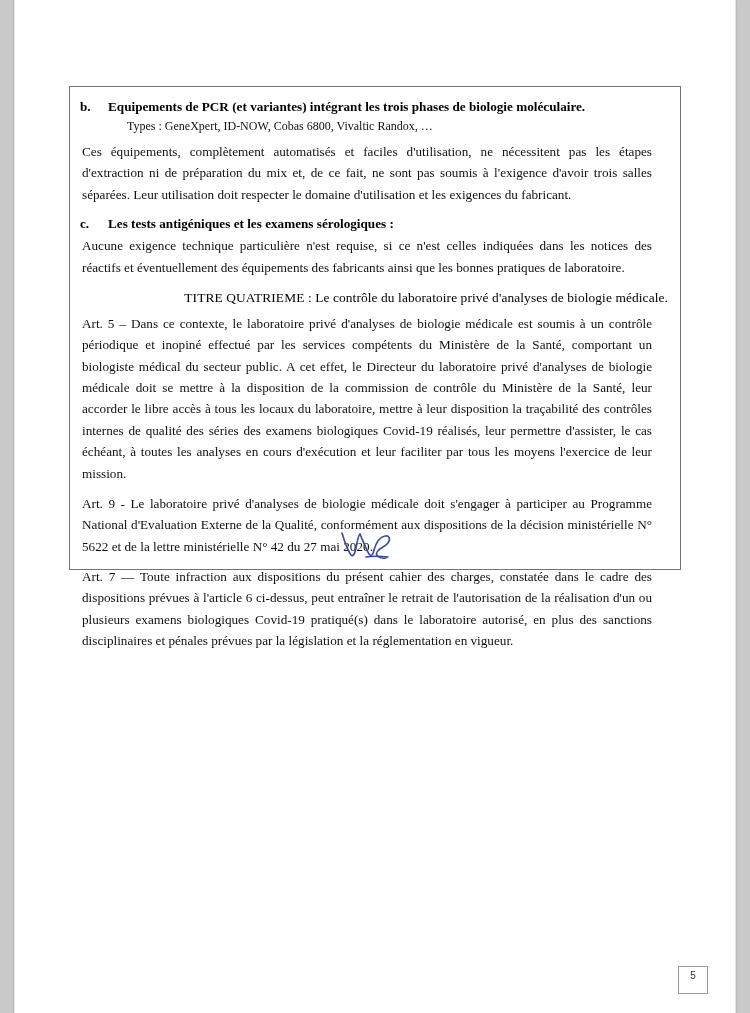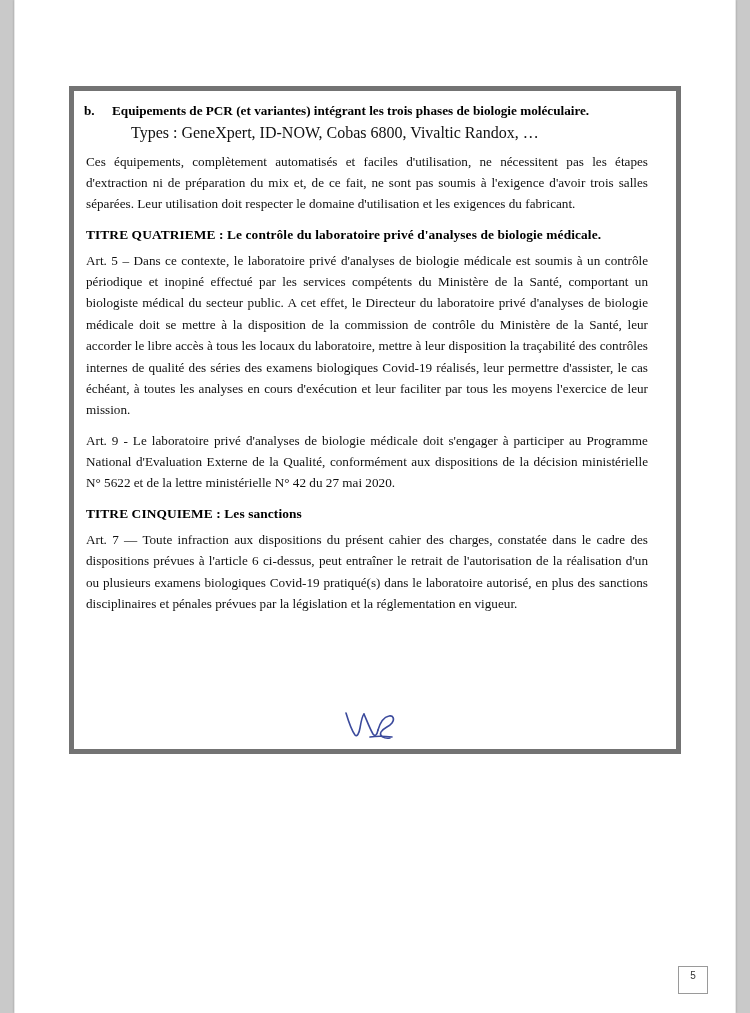--- a/index.html
+++ b/index.html
@@ -25,53 +25,54 @@
     background: #ffffff;
     box-shadow: 0 0 2px rgba(0,0,0,0.25);
   }
 
   
   #doc-frame {
     position: absolute;
     left: 55px;
     top: 86px;
     width: 612px;
-    height: 668px;
-    border: 5px solid #737373;
+    height: 484px;
+    border: 1px solid #737373;
     box-sizing: border-box;
     padding: 10px 12px 6px 12px;
     background: #fff;
   }
 
   .lettered {
     margin: 0 0 2px 0;
     padding-left: 26px;
     font-weight: bold;
     font-size: 13.2px;
     line-height: 1.45;
     color: #000;
     text-indent: -14px;
     font-family: "Liberation Serif", serif;
   }
   .lettered .ltr { display: inline-block; width: 14px; }
 
   .types-line {
     margin: 0 0 6px 0;
     padding-left: 45px;
-    font-size: 16px;
+    font-size: 12px;
     line-height: 1.4;
     color: #101010;
   }
 
   .titre {
-    font-weight: bold;
+    font-weight: normal;
     font-size: 13.4px;
     margin: 12px 0 7px 0;
     color: #000;
     letter-spacing: 0.1px;
+    text-align: right;
   }
 
   .art-label {
     font-weight: normal;
   }
 
   .para {
     margin: 0 16px 9px 0;
     font-size: 13.2px;
     line-height: 1.62;
@@ -134,29 +135,32 @@
   <div id="doc-frame">
 
     <p class="lettered">
       <span class="ltr">b.</span><span>Equipements de PCR (et variantes) intégrant les trois phases de biologie moléculaire.</span>
     </p>
 
     <p class="types-line">Types : GeneXpert, ID-NOW, Cobas 6800, Vivaltic Randox, …</p>
 
     <p class="para">Ces équipements, complètement automatisés et faciles d'utilisation, ne nécessitent pas les étapes d'extraction ni de préparation du mix et, de ce fait, ne sont pas soumis à l'exigence d'avoir trois salles séparées. Leur utilisation doit respecter le domaine d'utilisation et les exigences du fabricant.</p>
 
+    <p class="lettered">
+      <span class="ltr">c.</span><span>Les tests antigéniques et les examens sérologiques :</span>
+    </p>
 
+    <p class="para">Aucune exigence technique particulière n'est requise, si ce n'est celles indiquées dans les notices des réactifs et éventuellement des équipements des fabricants ainsi que les bonnes pratiques de laboratoire.</p>
 
     <p class="titre">TITRE QUATRIEME : Le contrôle du laboratoire privé d'analyses de biologie médicale.</p>
 
     <p class="para"><span class="art-label">Art. 5 –</span><span> Dans ce contexte, le laboratoire privé d'analyses de biologie médicale est soumis à un contrôle périodique et inopiné effectué par les services compétents du Ministère de la Santé, comportant un biologiste médical du secteur public. A cet effet, le Directeur du laboratoire privé d'analyses de biologie médicale doit se mettre à la disposition de la commission de contrôle du Ministère de la Santé, leur accorder le libre accès à tous les locaux du laboratoire, mettre à leur disposition la traçabilité des contrôles internes de qualité des séries des examens biologiques Covid-19 réalisés, leur permettre d'assister, le cas échéant, à toutes les analyses en cours d'exécution et leur faciliter par tous les moyens l'exercice de leur mission.</span></p>
 
     <p class="para"><span class="art-label">Art. 9</span><span> - Le laboratoire privé d'analyses de biologie médicale doit s'engager à participer au Programme National d'Evaluation Externe de la Qualité, conformément aux dispositions de la décision ministérielle N° 5622 et de la lettre ministérielle N° 42 du 27 mai 2020.</span></p>
 
-    <p class="titre">TITRE CINQUIEME : Les sanctions</p>
 
     <p class="para last"><span class="art-label">Art. 7 —</span><span> Toute infraction aux dispositions du présent cahier des charges, constatée dans le cadre des dispositions prévues à l'article 6 ci-dessus, peut entraîner le retrait de l'autorisation de la réalisation d'un ou plusieurs examens biologiques Covid-19 pratiqué(s) dans le laboratoire autorisé, en plus des sanctions disciplinaires et pénales prévues par la législation et la réglementation en vigueur.</span></p>
 
     <svg id="signature" viewBox="0 0 60 34" xmlns="http://www.w3.org/2000/svg">
       <g fill="none" stroke="#3b4a9c" stroke-width="1.6" stroke-linecap="round" stroke-linejoin="round">
         <path d="M4 4 C7 14, 10 22, 13 26 C15 28, 17 25, 18 19 C19 13, 20 7, 22 5"></path>
         <path d="M22 5 C25 12, 28 20, 31 25 C33 28, 35 26, 36 21"></path>
         <path d="M36 21 C38 14, 42 8, 47 7 C51 6, 53 10, 50 14 C47 18, 41 19, 39 23 C37 27, 42 30, 48 29"></path>
         <path d="M28 28 C34 27, 42 27, 50 28"></path>
       </g>

